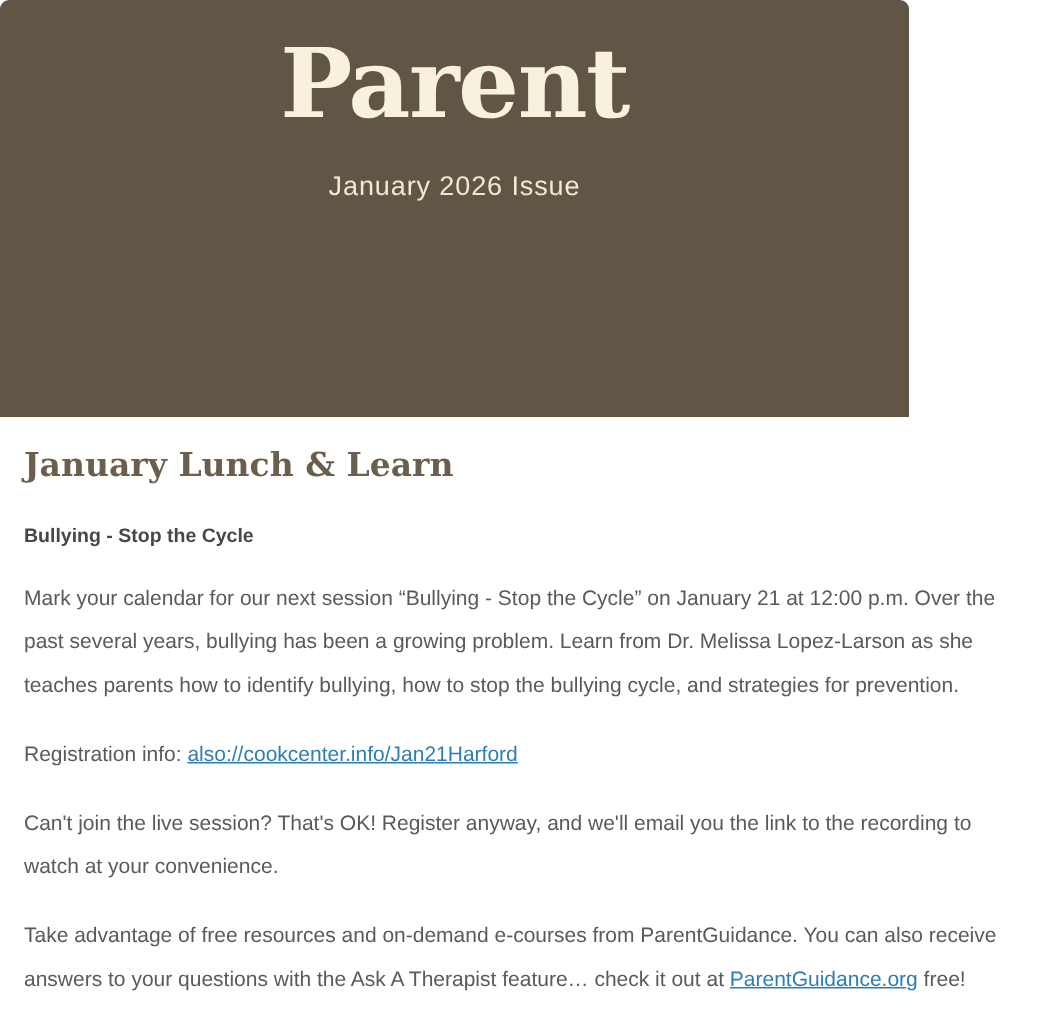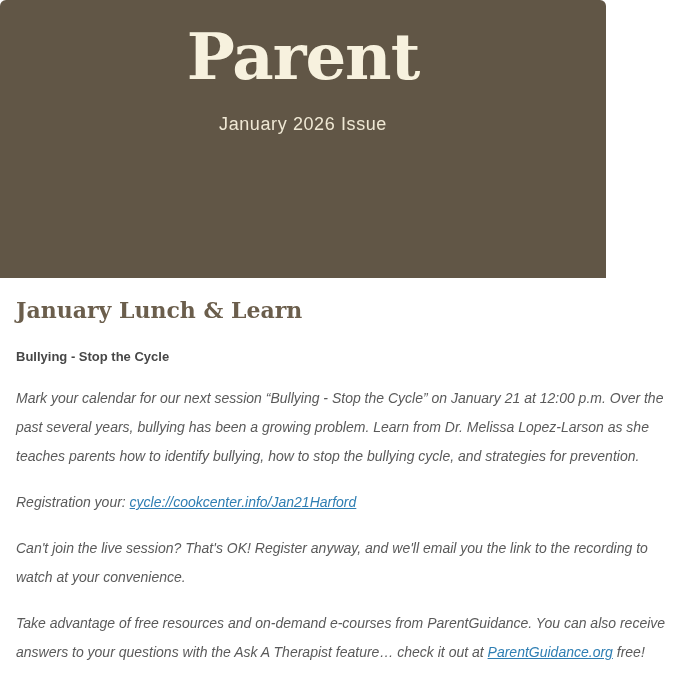--- a/index.html
+++ b/index.html
@@ -65,21 +65,20 @@
     font-weight: bold;
     font-size: 13px;
     line-height: 24px;
     color: var(--heading-dark);
   }
   .body-text {
     margin: 15px 0 0 0;
     font-size: 14px;
     line-height: 29px;
     color: var(--body-gray);
-    font-style: italic;
   }
   .spaced {
     margin-top: 17px;
   }
   a.text-link {
     color: var(--link-blue);
     text-decoration: underline;
     cursor: pointer;
   }
 </style>
@@ -94,21 +93,21 @@
 </header>
 
 <main class="content">
   <h2 class="section-title">January Lunch &amp; Learn</h2>
 
   <h3 class="article-title">Bullying - Stop the Cycle</h3>
 
   <p class="body-text">Mark your calendar for our next session “Bullying - Stop the Cycle” on January 21 at 12:00 p.m. Over the past several years, bullying has been a growing problem. Learn from Dr. Melissa Lopez-Larson as she teaches parents how to identify bullying, how to stop the bullying cycle, and strategies for prevention.</p>
 
   <p class="body-text spaced">
-    <span>Registration your: </span><a href="#" class="text-link" title="https://cookcenter.info/Jan21Harford">cycle://cookcenter.info/Jan21Harford</a>
+    <span>Registration info: </span><a href="#" class="text-link" title="https://cookcenter.info/Jan21Harford">also://cookcenter.info/Jan21Harford</a>
   </p>
 
   <p class="body-text spaced">Can't join the live session? That's OK! Register anyway, and we'll email you the link to the recording to watch at your convenience.</p>
 
   <p class="body-text spaced">
     <span>Take advantage of free resources and on-demand e-courses from ParentGuidance. You can also receive answers to your questions with the Ask A Therapist feature… check it out at </span><a href="#" class="text-link" title="ParentGuidance.org">ParentGuidance.org</a><span> free!</span>
   </p>
 </main>
 
 </body></html>

